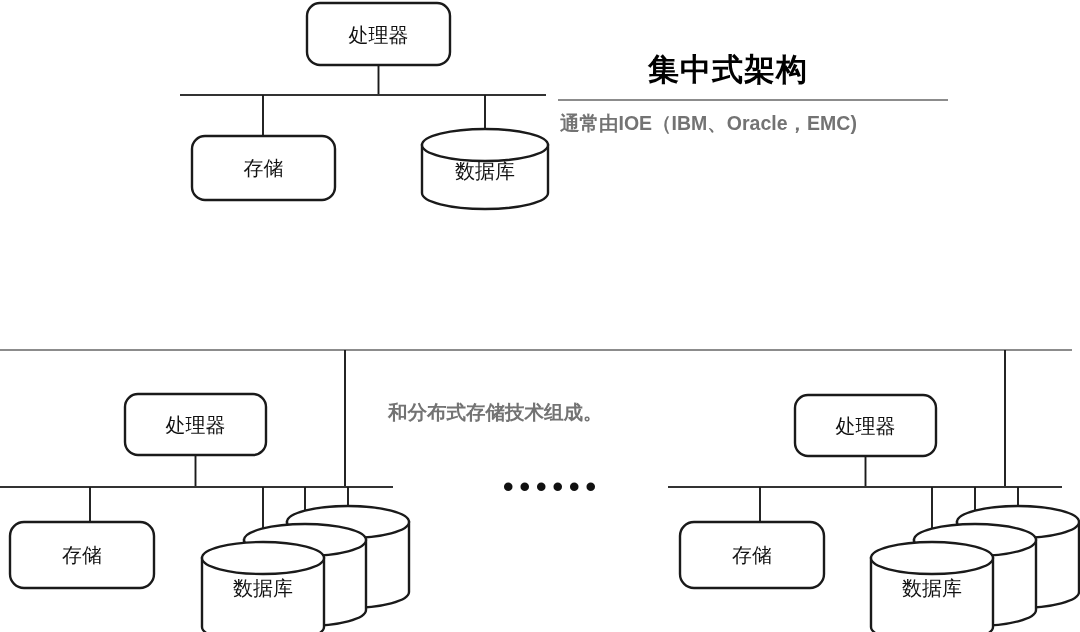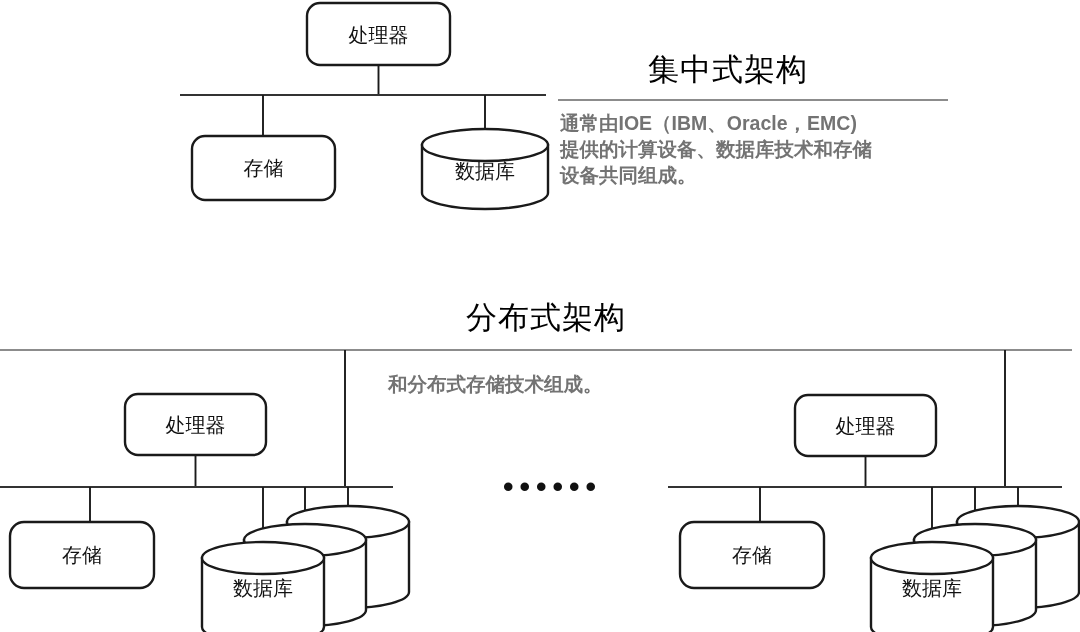--- a/index.html
+++ b/index.html
@@ -28,21 +28,21 @@
     height: 632px;
     overflow: visible;
   }
   .txt {
     position: absolute;
     white-space: pre;
     line-height: 1.28;
   }
   .section-title {
     font-size: 31px;
-    font-weight: 400;
+    font-weight: 700;
     letter-spacing: 1px;
     color: #000000;
   }
   .body-text {
     font-size: 19.5px;
     font-weight: 600;
     color: #737373;
     line-height: 1.33;
   }
   .ellipsis-dots {
@@ -165,22 +165,19 @@
     <g>
       <path class="shape" d="M871 558 L871 627 A61 16 0 0 0 993 627 L993 558 Z"></path>
       <ellipse class="shape" cx="932" cy="558" rx="61" ry="16"></ellipse>
       <text class="lbl" x="932" y="595">数据库</text>
     </g>
   </svg>
 
   <div class="txt section-title" style="left:648px; top:50px;">集中式架构</div>
 
   <div class="txt body-text" style="left:560px; top:111px;">通常由IOE（IBM、Oracle，EMC)</div>
-  <div class="txt body-text" style="left:560px; top:137px;">提供的计算设备、数据库技术和存储</div>
-  <div class="txt body-text" style="left:560px; top:163px;">设备共同组成。</div>
 
-  <div class="txt section-title" style="left:466px; top:298px;">分布式架构</div>
 
-  <div class="txt body-text" style="left:388px; top:372px;text-align:center;">和分布式存储技术组成。</div>
+  <div class="txt body-text" style="left:388px; top:400px;text-align:center;">和分布式存储技术组成。</div>
 
   <div class="ellipsis-dots" style="left:503px; top:472px;">••••••</div>
 
 </div>
 
 </body></html>

